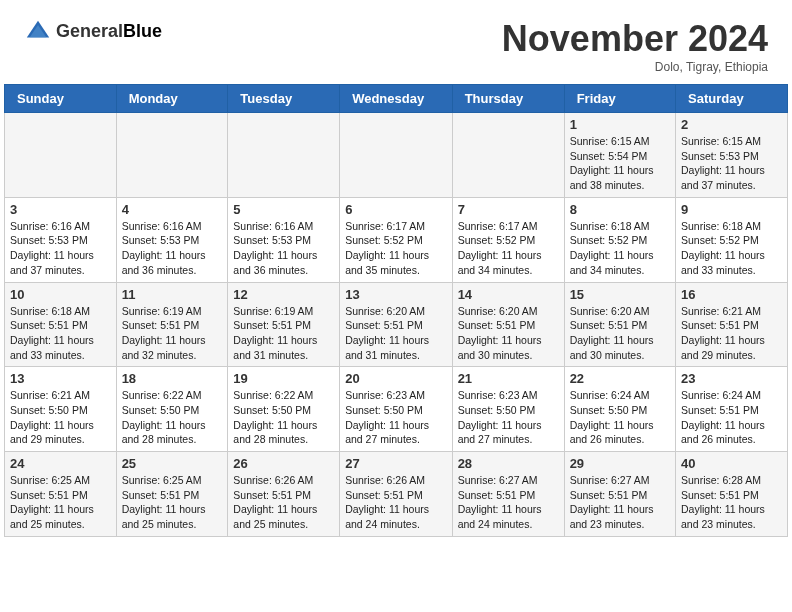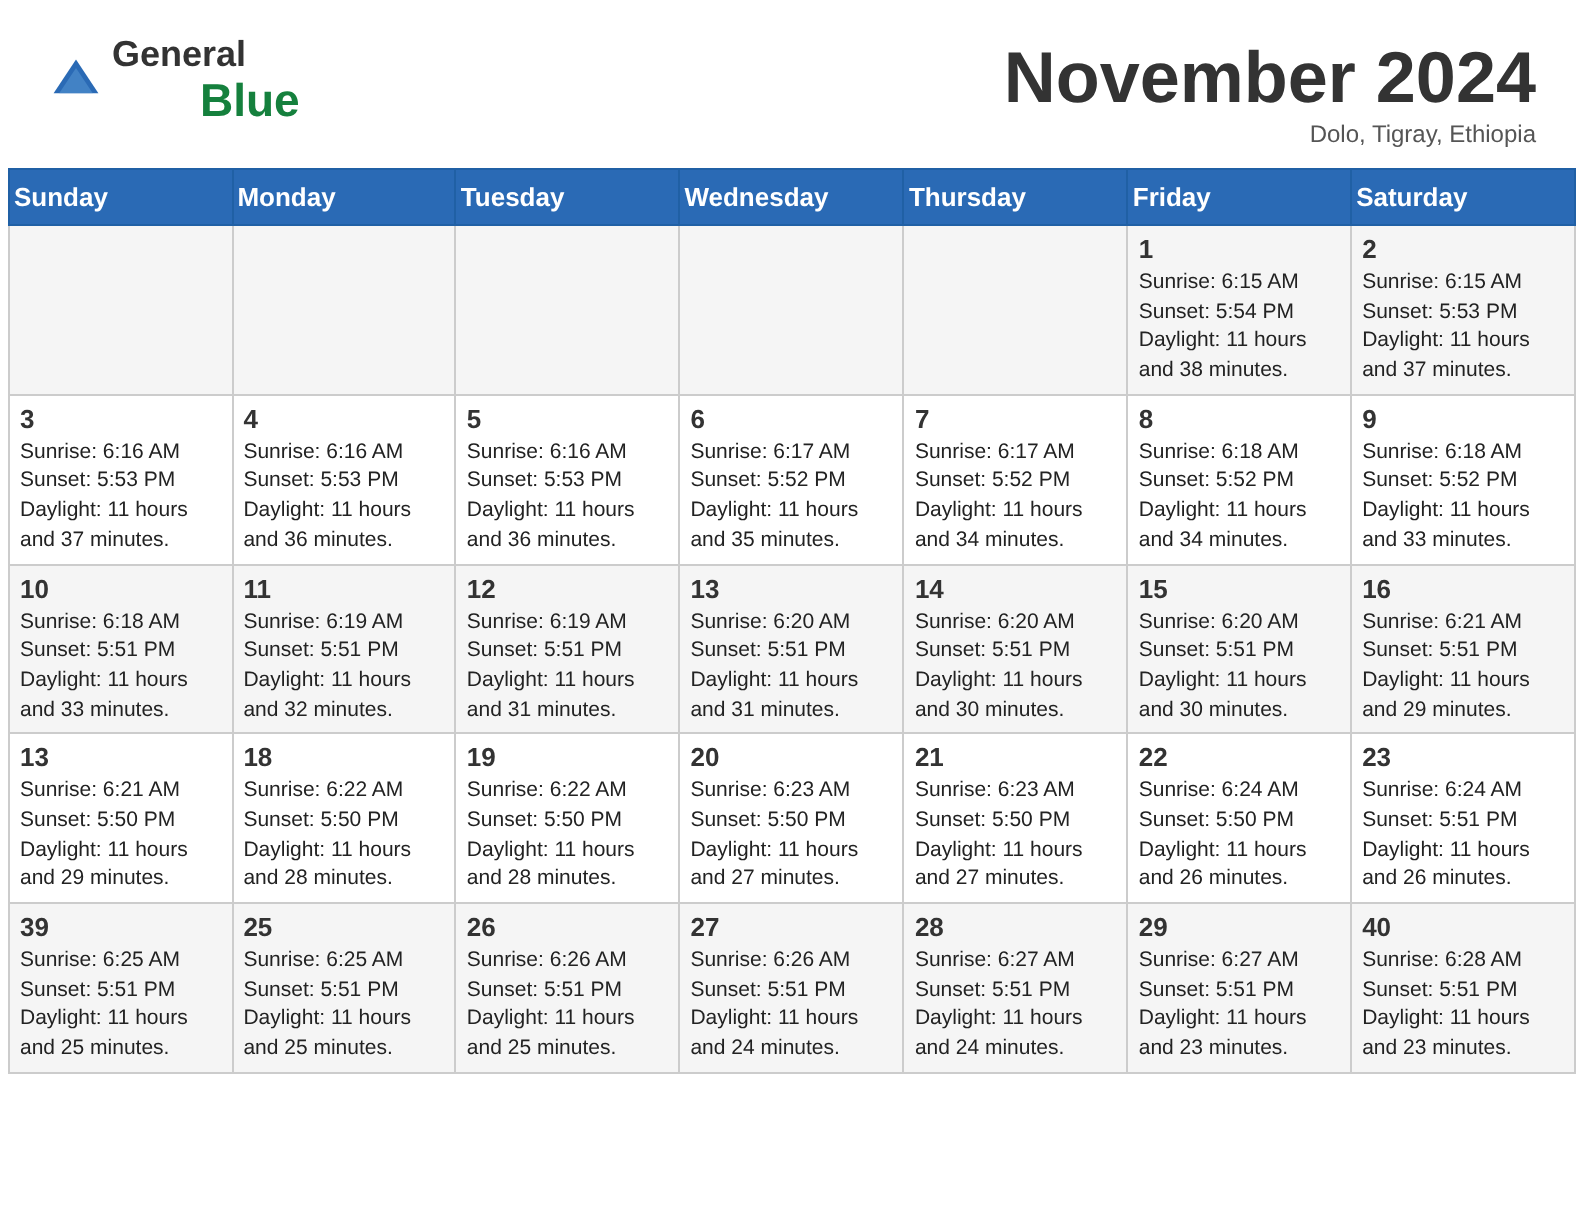--- a/index.html
+++ b/index.html
@@ -15,33 +15,32 @@
       align-items: flex-start;
       padding: 18px 24px 10px 24px;
     }
     .logo {
       display: flex;
       align-items: center;
       gap: 4px;
     }
     .logo-text {
       display: flex;
-      flex-direction: column;
+      flex-direction: row;
       line-height: 1.1;
     }
     .logo-general {
       font-size: 18px;
       font-weight: bold;
       color: #333;
     }
     .logo-blue {
-      font-size: 23px;
-      font-weight: bold;
-      color: #15803d;
-      margin-left: 44px;
+      font-size: 18px;
+      font-weight: bold;
+      color: #000000;
     }
     .logo-icon {
       width: 28px;
       height: 28px;
     }
     .title-block {
       text-align: right;
     }
     .month-title {
       font-size: 36px;
@@ -55,21 +54,21 @@
     .calendar {
       width: 100%;
       border-collapse: collapse;
       margin: 0;
     }
     .calendar thead th {
       background: #2a6ab5;
       color: #fff;
       font-size: 13px;
       font-weight: bold;
-      padding: 6px 2px;
+      padding: 6px 12px;
       text-align: left;
       border: 1px solid #2060a5;
     }
     .calendar tbody td {
       vertical-align: top;
       border: 1px solid #ccc;
       padding: 4px 5px;
       min-height: 80px;
       width: 113px;
       font-size: 11px;
@@ -237,21 +236,21 @@
             <span class="day-num">22</span>
             <div class="day-info">Sunrise: 6:24 AM<br>Sunset: 5:50 PM<br>Daylight: 11 hours<br>and 26 minutes.</div>
           </td>
           <td>
             <span class="day-num">23</span>
             <div class="day-info">Sunrise: 6:24 AM<br>Sunset: 5:51 PM<br>Daylight: 11 hours<br>and 26 minutes.</div>
           </td>
         </tr>
         <tr>
           <td>
-            <span class="day-num">39</span>
+            <span class="day-num">24</span>
             <div class="day-info">Sunrise: 6:25 AM<br>Sunset: 5:51 PM<br>Daylight: 11 hours<br>and 25 minutes.</div>
           </td>
           <td>
             <span class="day-num">25</span>
             <div class="day-info">Sunrise: 6:25 AM<br>Sunset: 5:51 PM<br>Daylight: 11 hours<br>and 25 minutes.</div>
           </td>
           <td>
             <span class="day-num">26</span>
             <div class="day-info">Sunrise: 6:26 AM<br>Sunset: 5:51 PM<br>Daylight: 11 hours<br>and 25 minutes.</div>
           </td>

